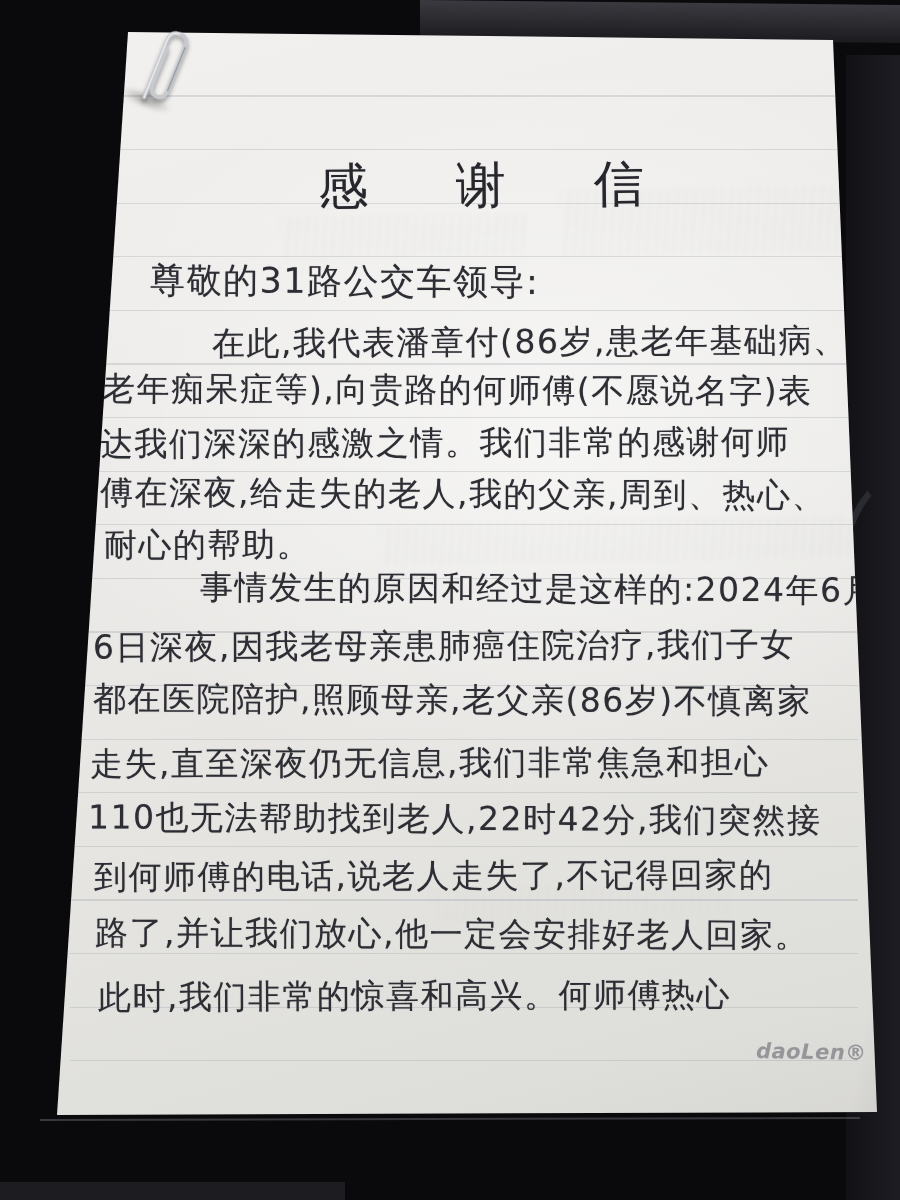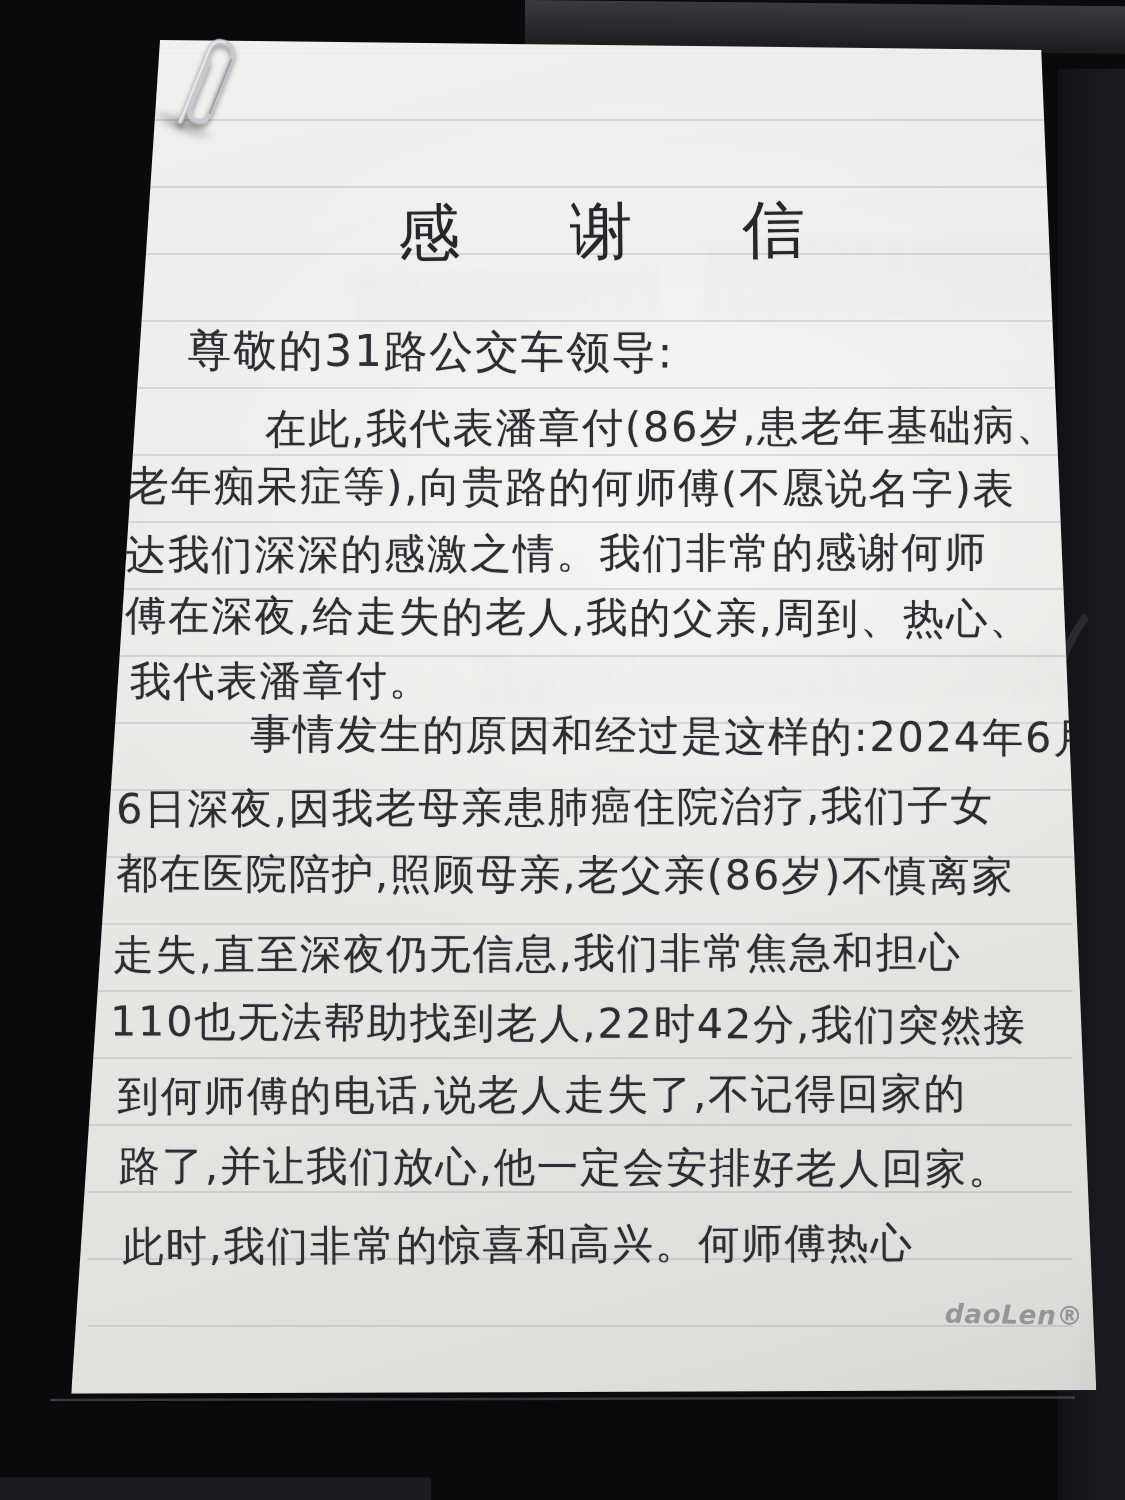--- a/index.html
+++ b/index.html
@@ -95,21 +95,21 @@
     <div class="ghost g3"></div>
     <div class="ghost g4"></div>
 
     <div class="hw title">感 谢 信</div>
     <div class="hw salutation">尊敬的31路公交车领导:</div>
 
     <div class="hw l0">在此,我代表潘章付(86岁,患老年基础病、</div>
     <div class="hw l1">老年痴呆症等),向贵路的何师傅(不愿说名字)表</div>
     <div class="hw l2">达我们深深的感激之情。我们非常的感谢何师</div>
     <div class="hw l3">傅在深夜,给走失的老人,我的父亲,周到、热心、</div>
-    <div class="hw l4">我代表潘章付。</div>
+    <div class="hw l4">耐心的帮助。</div>
     <div class="hw l5">事情发生的原因和经过是这样的:2024年6月</div>
     <div class="hw l6">6日深夜,因我老母亲患肺癌住院治疗,我们子女</div>
     <div class="hw l7">都在医院陪护,照顾母亲,老父亲(86岁)不慎离家</div>
     <div class="hw l8">走失,直至深夜仍无信息,我们非常焦急和担心</div>
     <div class="hw l9">110也无法帮助找到老人,22时42分,我们突然接</div>
     <div class="hw l10">到何师傅的电话,说老人走失了,不记得回家的</div>
     <div class="hw l11">路了,并让我们放心,他一定会安排好老人回家。</div>
     <div class="hw l12">此时,我们非常的惊喜和高兴。何师傅热心</div>
 
     <div class="brand">daoLen®</div>

